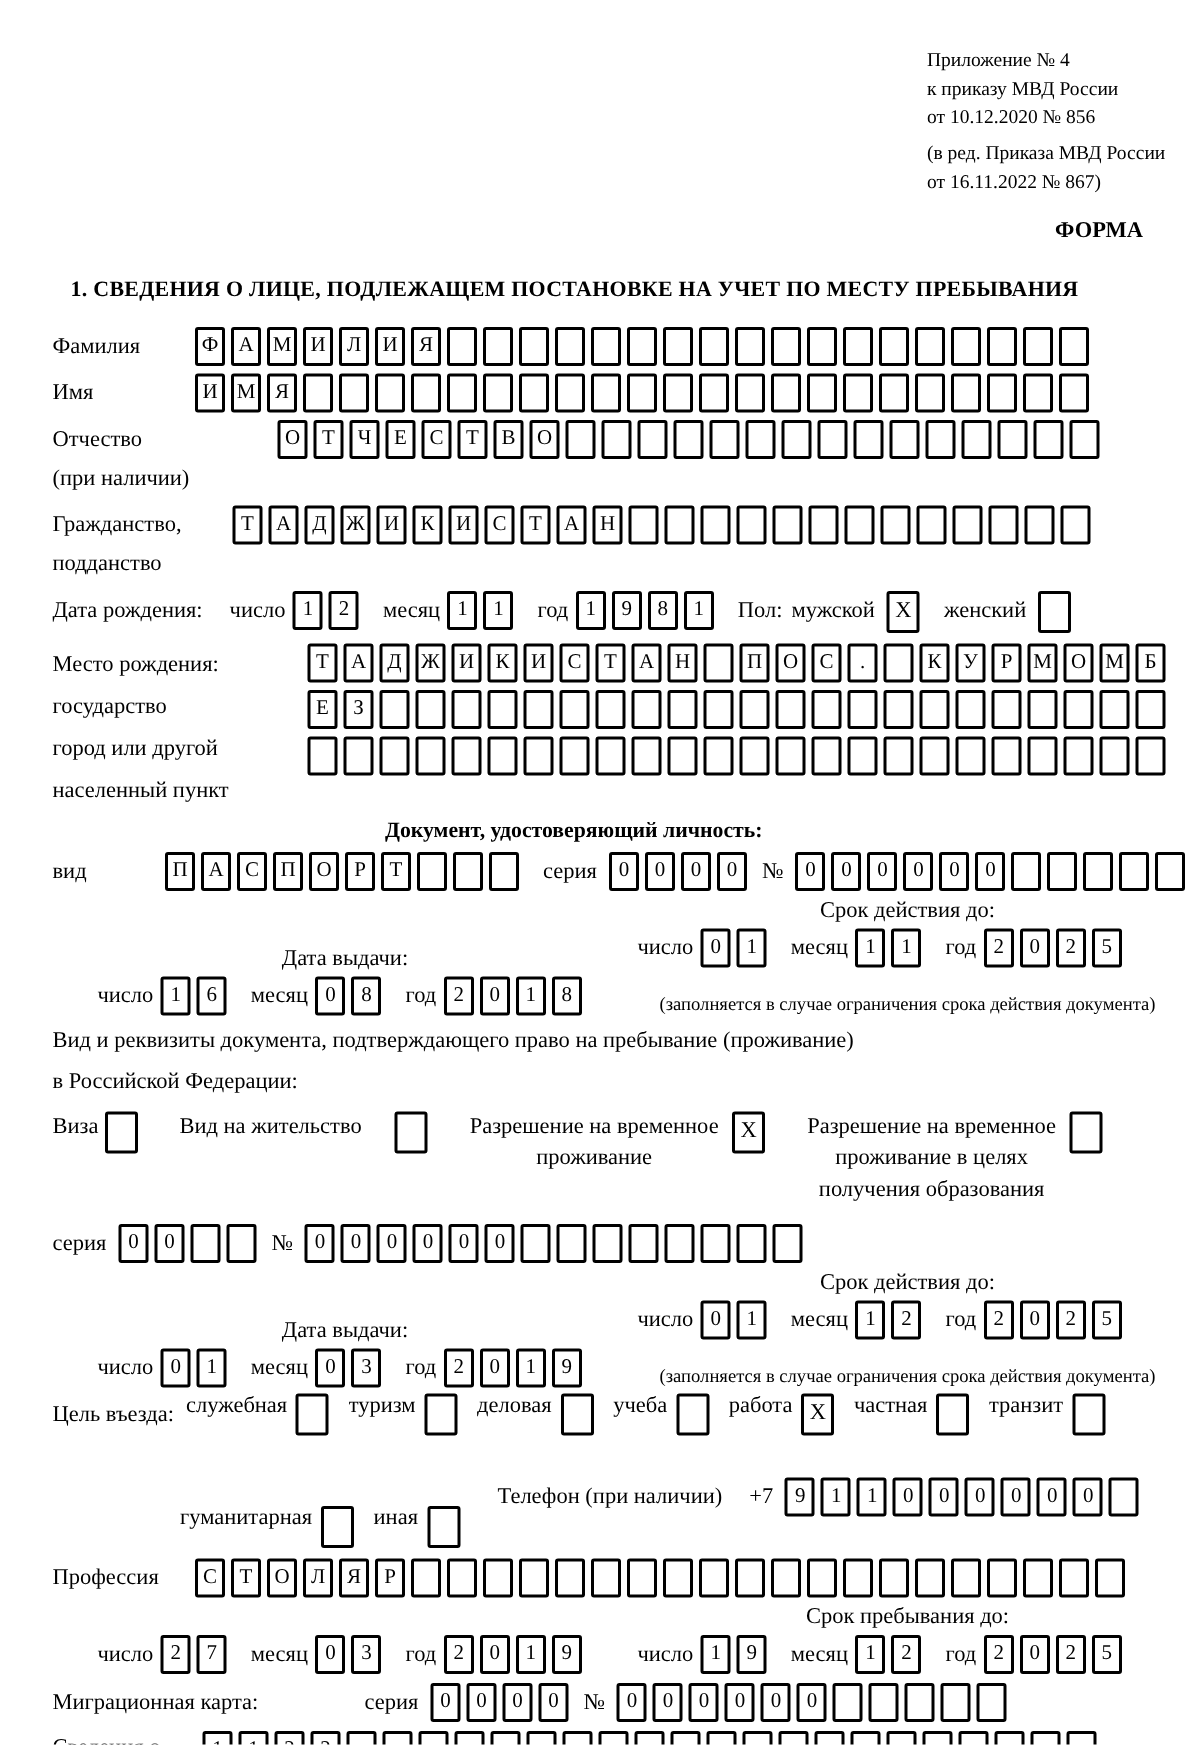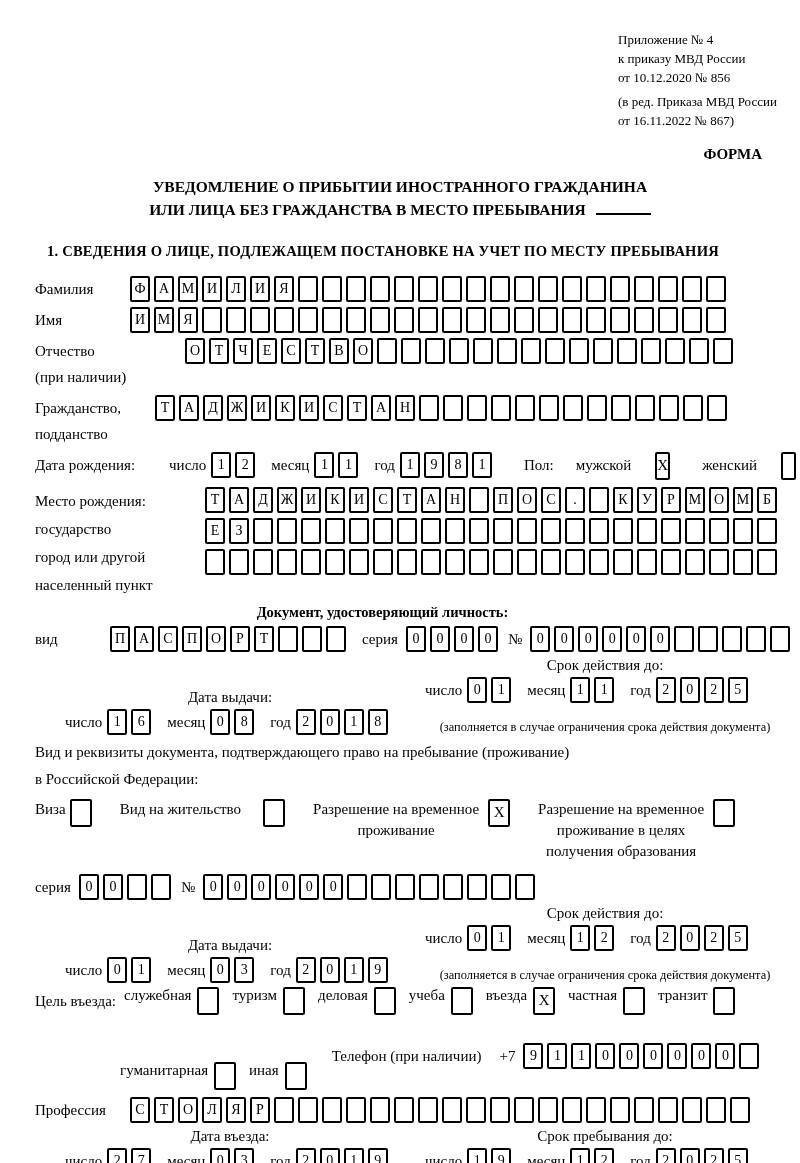--- a/index.html
+++ b/index.html
@@ -69,24 +69,20 @@
   <div class="appendix">
     <div>Приложение № 4</div>
     <div>к приказу МВД России</div>
     <div>от 10.12.2020 № 856</div>
     <div class="ed">(в ред. Приказа МВД России</div>
     <div>от 16.11.2022 № 867)</div>
   </div>
 
   <div class="forma">ФОРМА</div>
 
-  <div class="title">
-    <div>УВЕДОМЛЕНИЕ О ПРИБЫТИИ ИНОСТРАННОГО ГРАЖДАНИНА</div>
-    <div><span>ИЛИ ЛИЦА БЕЗ ГРАЖДАНСТВА В МЕСТО ПРЕБЫВАНИЯ</span><span class="blank"></span></div>
-  </div>
 
   <div class="sec-heading">1. СВЕДЕНИЯ О ЛИЦЕ, ПОДЛЕЖАЩЕМ ПОСТАНОВКЕ НА УЧЕТ ПО МЕСТУ ПРЕБЫВАНИЯ</div>
 
   <div class="row">
     <span class="lbl w95">Фамилия</span>
     <span class="cells"><span class="cell">Ф</span><span class="cell">А</span><span class="cell">М</span><span class="cell">И</span><span class="cell">Л</span><span class="cell">И</span><span class="cell">Я</span><span class="cell"></span><span class="cell"></span><span class="cell"></span><span class="cell"></span><span class="cell"></span><span class="cell"></span><span class="cell"></span><span class="cell"></span><span class="cell"></span><span class="cell"></span><span class="cell"></span><span class="cell"></span><span class="cell"></span><span class="cell"></span><span class="cell"></span><span class="cell"></span><span class="cell"></span><span class="cell"></span></span>
   </div>
 
   <div class="row">
     <span class="lbl w95">Имя</span>
@@ -96,21 +92,21 @@
   <div class="row">
     <span class="lbl w150"><span>Отчество</span><br><span>(при наличии)</span></span>
     <span class="cells"><span class="cell">О</span><span class="cell">Т</span><span class="cell">Ч</span><span class="cell">Е</span><span class="cell">С</span><span class="cell">Т</span><span class="cell">В</span><span class="cell">О</span><span class="cell"></span><span class="cell"></span><span class="cell"></span><span class="cell"></span><span class="cell"></span><span class="cell"></span><span class="cell"></span><span class="cell"></span><span class="cell"></span><span class="cell"></span><span class="cell"></span><span class="cell"></span><span class="cell"></span><span class="cell"></span><span class="cell"></span></span>
   </div>
 
   <div class="row">
     <span class="lbl w120"><span>Гражданство,</span><br><span>подданство</span></span>
     <span class="cells"><span class="cell">Т</span><span class="cell">А</span><span class="cell">Д</span><span class="cell">Ж</span><span class="cell">И</span><span class="cell">К</span><span class="cell">И</span><span class="cell">С</span><span class="cell">Т</span><span class="cell">А</span><span class="cell">Н</span><span class="cell"></span><span class="cell"></span><span class="cell"></span><span class="cell"></span><span class="cell"></span><span class="cell"></span><span class="cell"></span><span class="cell"></span><span class="cell"></span><span class="cell"></span><span class="cell"></span><span class="cell"></span><span class="cell"></span></span>
   </div>
 
-  <div class="row" style="margin-top:0;gap:16px;">
+  <div class="row" style="margin-top:0;">
     <span class="lbl">Дата рождения:</span>
     <span class="dategroup ml18">
         <span class="dg-label">число</span>
         <span class="cell">1</span>
         <span class="cell">2</span>
         <span class="dg-label">месяц</span>
         <span class="cell">1</span>
         <span class="cell">1</span>
         <span class="dg-label">год</span>
         <span class="cell">1</span>
@@ -273,21 +269,21 @@
         </span>
         <span class="opt">
           <span class="opt-label">деловая</span>
           <span class="cell checkbox"></span>
         </span>
         <span class="opt">
           <span class="opt-label">учеба</span>
           <span class="cell checkbox"></span>
         </span>
         <span class="opt">
-          <span class="opt-label">въезда</span>
+          <span class="opt-label">работа</span>
           <span class="cell checkbox">X</span>
         </span>
         <span class="opt">
           <span class="opt-label">частная</span>
           <span class="cell checkbox"></span>
         </span>
         <span class="opt">
           <span class="opt-label">транзит</span>
           <span class="cell checkbox"></span>
         </span>
@@ -310,21 +306,20 @@
     <span class="cells"><span class="cell">9</span><span class="cell">1</span><span class="cell">1</span><span class="cell">0</span><span class="cell">0</span><span class="cell">0</span><span class="cell">0</span><span class="cell">0</span><span class="cell">0</span><span class="cell"></span></span>
   </div>
 
   <div class="row">
     <span class="lbl w95">Профессия</span>
     <span class="cells"><span class="cell">С</span><span class="cell">Т</span><span class="cell">О</span><span class="cell">Л</span><span class="cell">Я</span><span class="cell">Р</span><span class="cell"></span><span class="cell"></span><span class="cell"></span><span class="cell"></span><span class="cell"></span><span class="cell"></span><span class="cell"></span><span class="cell"></span><span class="cell"></span><span class="cell"></span><span class="cell"></span><span class="cell"></span><span class="cell"></span><span class="cell"></span><span class="cell"></span><span class="cell"></span><span class="cell"></span><span class="cell"></span><span class="cell"></span><span class="cell"></span></span>
   </div>
 
   <div class="dates-row">
     <div class="dates-col left">
-      <div class="dates-heading">Дата въезда:</div>
       <div class="dategroup">
           <span class="dg-label">число</span>
           <span class="cell">2</span>
           <span class="cell">7</span>
           <span class="dg-label">месяц</span>
           <span class="cell">0</span>
           <span class="cell">3</span>
           <span class="dg-label">год</span>
           <span class="cell">2</span>
           <span class="cell">0</span>

